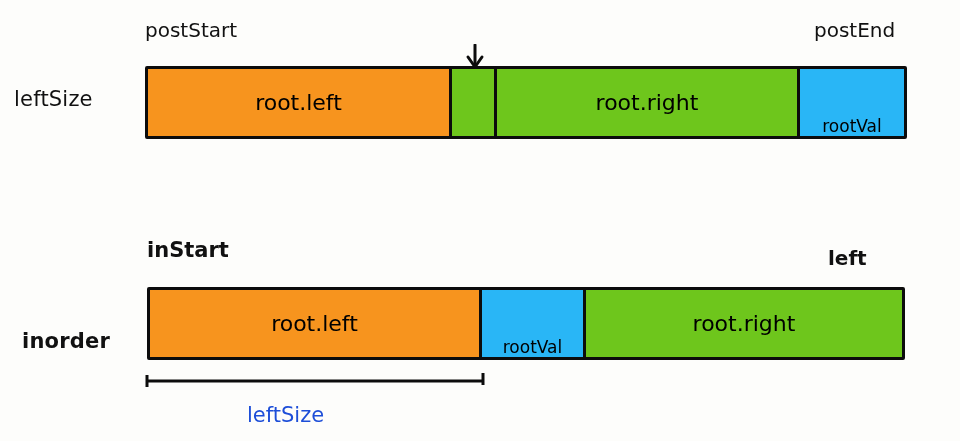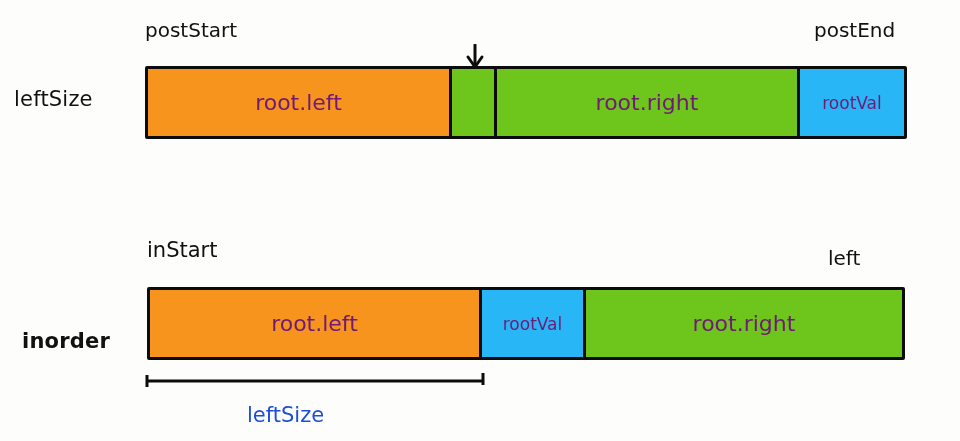--- a/index.html
+++ b/index.html
@@ -32,43 +32,43 @@
   }
   .row-label.bold { font-weight: bold; }
 
   
   .marker {
     position: absolute;
     font-size: 20px;
     color: #111;
     white-space: nowrap;
   }
-  .marker.bold { font-weight: normal; font-size: 21px; }
+  .marker.bold { font-weight: bold; font-size: 21px; }
 
   
   .bar {
     position: absolute;
     box-sizing: border-box;
     border: 3px solid #0c0c0c;
     display: flex;
     background: #fff;
     border-radius: 2px;
   }
   .seg {
     box-sizing: border-box;
     display: flex;
     align-items: center;
     justify-content: center;
     font-size: 22px;
-    color: #701a75;
+    color: #000000;
     white-space: nowrap;
     overflow: hidden;
   }
   .seg.divider-right { border-right: 3px solid #0c0c0c; }
-  .seg.small-label { font-size: 17px; }
+  .seg.small-label { font-size: 17px; align-items: flex-end; }
 
   
   .arrow-svg { position: absolute; }
 
   
   .bracket-svg { position: absolute; }
 
   .bracket-label {
     position: absolute;
     font-size: 21px;

